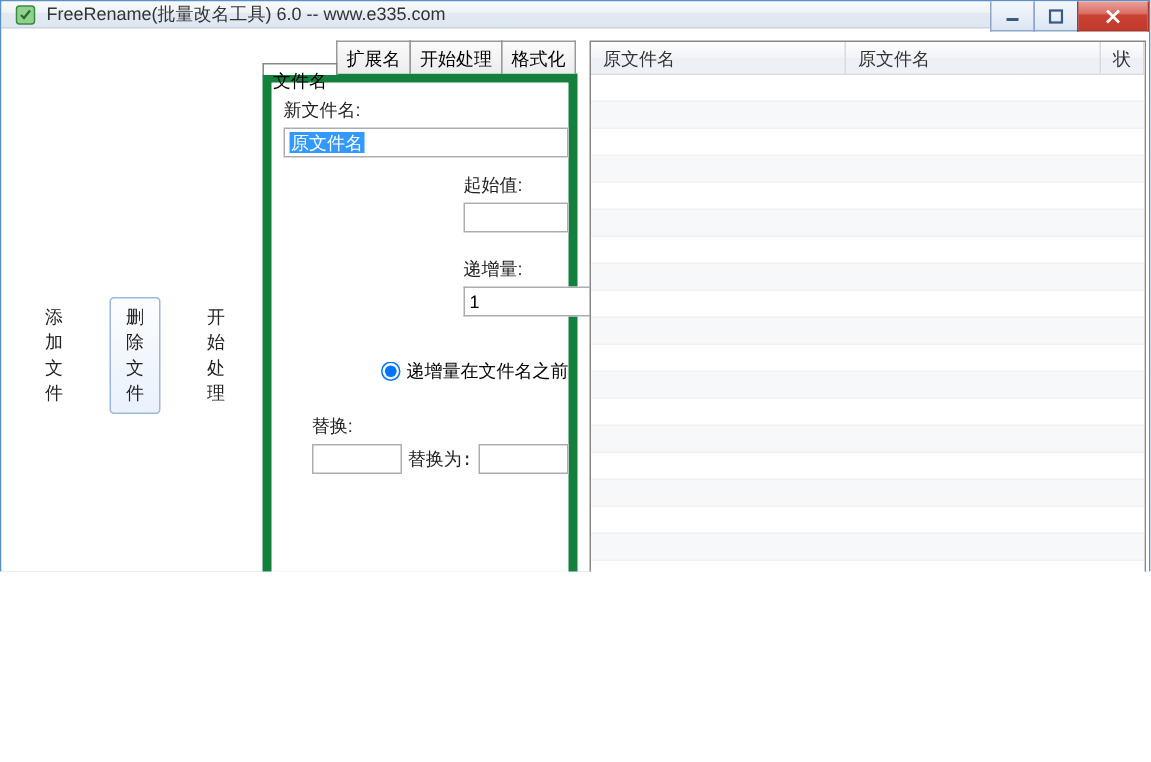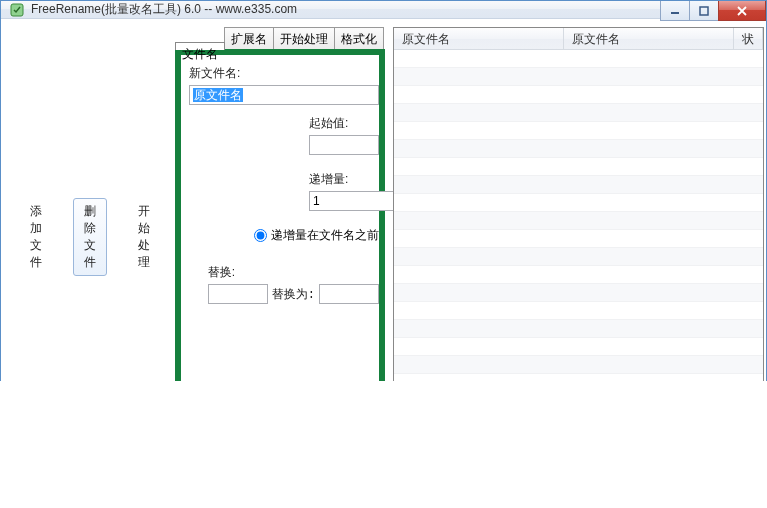--- a/index.html
+++ b/index.html
@@ -282,21 +282,21 @@
             <span class="lbl">递增量:</span>
             <div class="spinwrap">
               <input class="txt" value="1" style="">
               <div class="spinbtns">
                 <div class="sb">▲</div>
                 <div class="sb">▼</div>
               </div>
             </div>
           </div>
 
-          <div style="margin-top:6px;display:flex;flex-direction:column;gap:6px;">
+          <div style="margin-top:18px;display:flex;flex-direction:column;gap:6px;">
             <label class="radio-row">
               <input type="radio" name="pos" checked="" style="">
               <span>递增量在文件名之前</span>
             </label>
           </div>
 
           <div class="field-row" style="margin-top:10px;">
             <span class="lbl">替换:</span>
             <div class="replace-row">
               <input class="txt" value="" style="">

